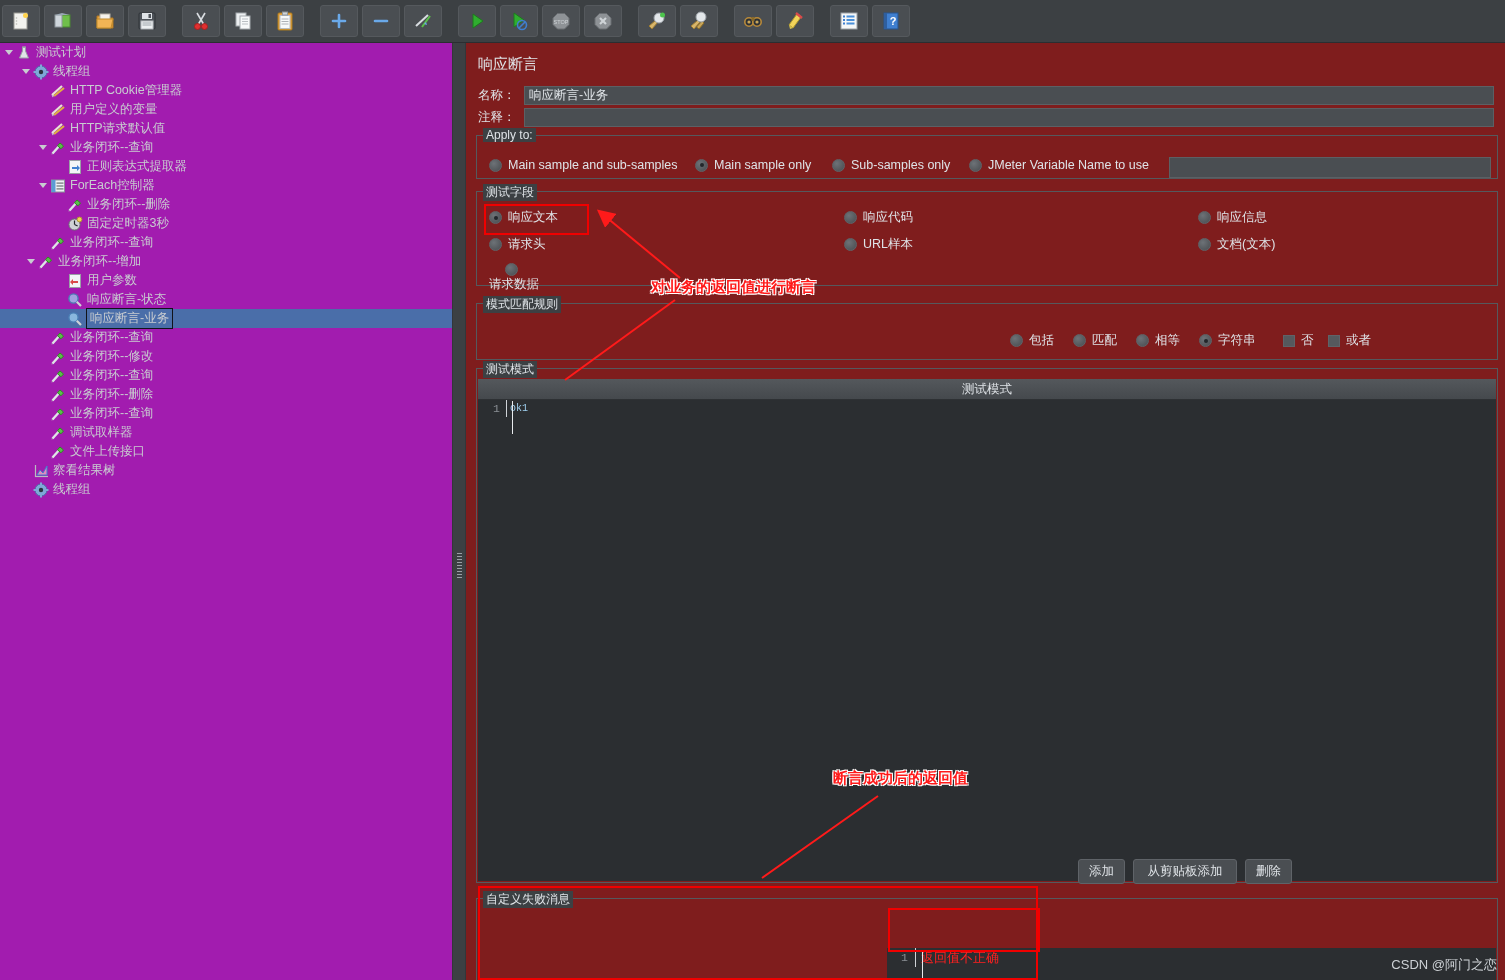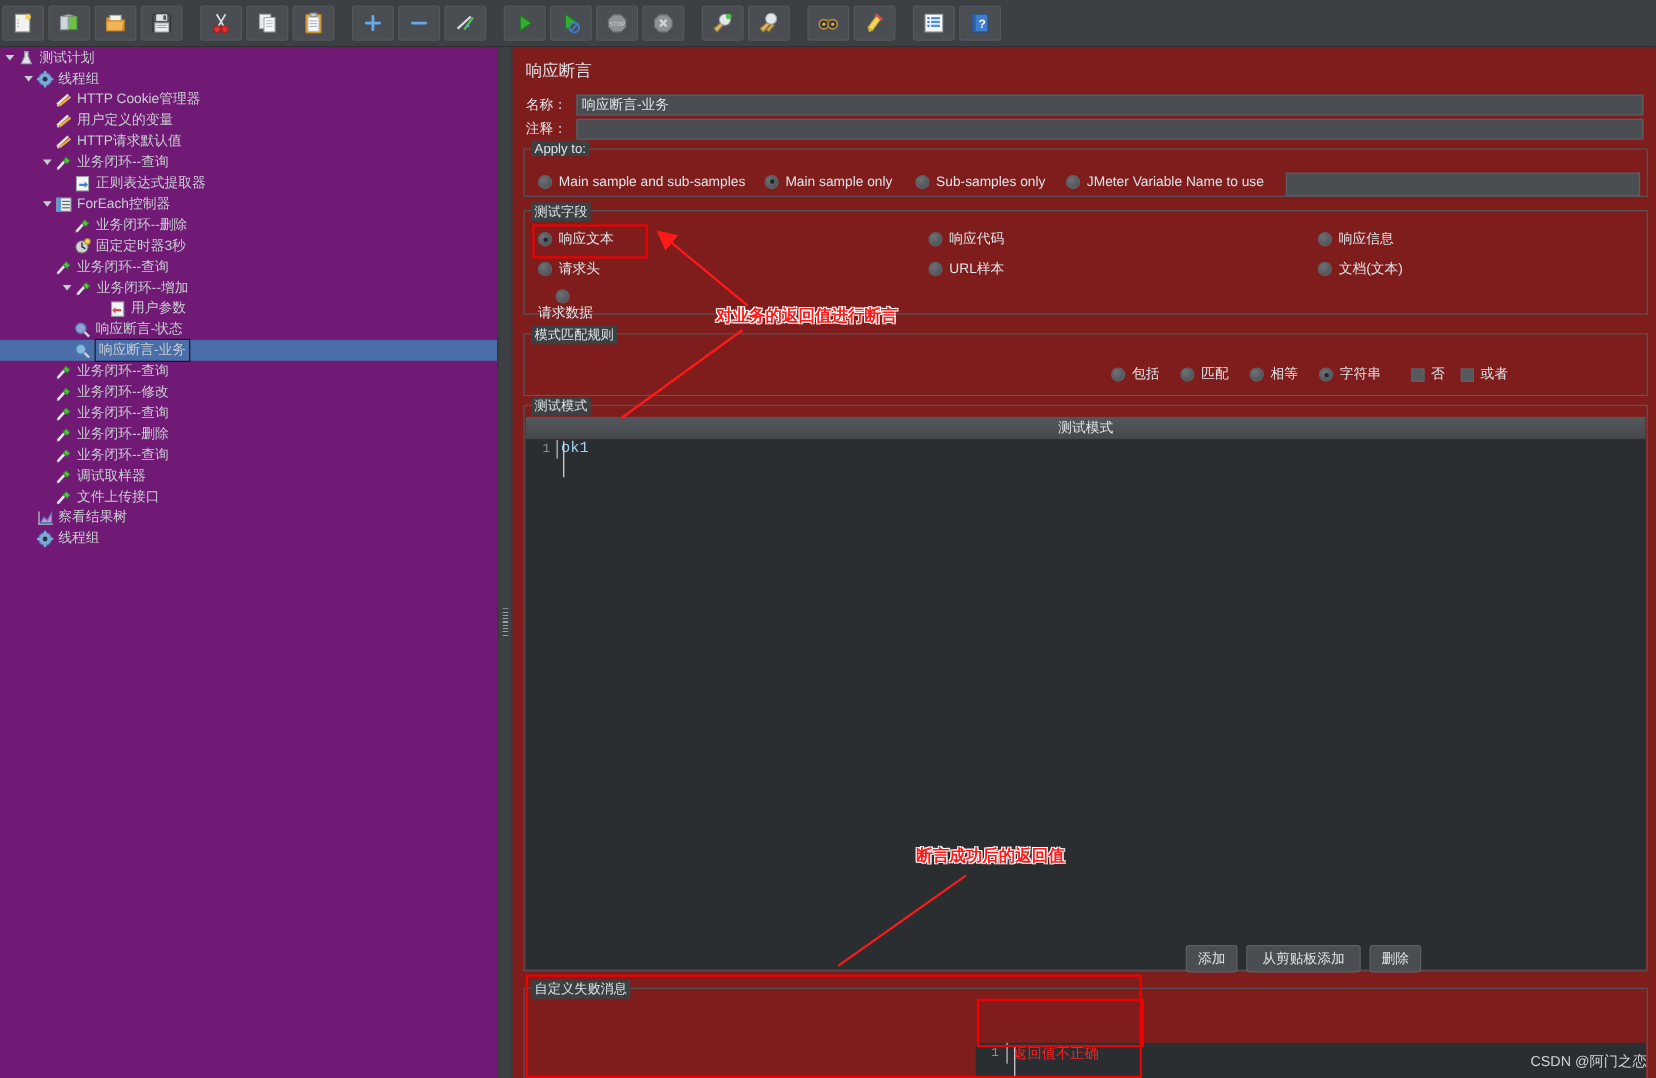--- a/index.html
+++ b/index.html
@@ -30,21 +30,21 @@
     display: flex; align-items: center; justify-content: center;
     cursor: pointer;
     position: relative;
   }
   .tb-gap { width: 12px; height: 1px; }
   .tb-btn svg { display: block; }
 
   
   #tree-panel {
     position: absolute; left: 0; top: 43px; width: 452px; height: 937px;
-    background: #701a75;
+    background: #a21caf;
     overflow: hidden;
   }
   #splitter {
     position: absolute; left: 452px; top: 43px; width: 14px; height: 937px;
     background: #3c4043;
     border-left: 1px solid #33363a;
     border-right: 1px solid #33363a;
     cursor: col-resize;
   }
   #splitter .grip {
@@ -183,21 +183,21 @@
     height: 17px;
   }
   .tbl-gutter {
     width: 28px; text-align: right; padding-right: 6px;
     color: #8a8f94; font-size: 11.5px;
     font-family: "Liberation Mono", "DejaVu Sans Mono", monospace;
     line-height: 17px;
   }
   .tbl-cell {
     color: #9fd0f0;
-    font-size: 14px;
+    font-size: 10px;
     line-height: 17px;
     font-family: "Liberation Mono", "DejaVu Sans Mono", monospace;
     border-left: 1px solid #cfd3d7;
     padding-left: 3px;
   }
   .caret {
     position: absolute;
     width: 1px; background: #e8ebee;
   }
 
@@ -570,34 +570,34 @@
         <span class="toggle"></span>
         <span class="ticon">
           <svg width="16" height="16" viewBox="0 0 16 16">
             <line x1="2.5" y1="13.5" x2="11" y2="4" stroke="#dfe3e7" stroke-width="2.4"></line>
             <path d="M10 3 l3.5 3 l-2.5 2.8 l-3.5 -3 z" fill="#5bbf4a" stroke="#2f8a22"></path>
             <path d="M1.5 14.5 l1.6 -0.5 l-1 -1.4 z" fill="#b9bdc1"></path>
           </svg>
         </span>
         <span class="tlabel">业务闭环--查询</span>
       </div>
-      <div class="tree-row" style="padding-left: 54px;">
+      <div class="tree-row" style="padding-left: 24px;">
         <span class="toggle">
           <span class="tri open"></span>
         </span>
         <span class="ticon">
           <svg width="16" height="16" viewBox="0 0 16 16">
             <line x1="2.5" y1="13.5" x2="11" y2="4" stroke="#dfe3e7" stroke-width="2.4"></line>
             <path d="M10 3 l3.5 3 l-2.5 2.8 l-3.5 -3 z" fill="#5bbf4a" stroke="#2f8a22"></path>
             <path d="M1.5 14.5 l1.6 -0.5 l-1 -1.4 z" fill="#b9bdc1"></path>
           </svg>
         </span>
         <span class="tlabel">业务闭环--增加</span>
       </div>
-      <div class="tree-row" style="padding-left: 85px;">
+      <div class="tree-row" style="padding-left: 53px;">
         <span class="toggle"></span>
         <span class="ticon">
           <svg width="16" height="16" viewBox="0 0 16 16">
             <rect x="2.5" y="1.5" width="11" height="13" fill="#f2f5f7" stroke="#9aa0a6"></rect>
             <path d="M11 8 h-5 v-2 l-3 3 l3 3 v-2 h5 z" fill="#d94a4a"></path>
           </svg>
         </span>
         <span class="tlabel">用户参数</span>
       </div>
       <div class="tree-row" style="padding-left: 53px;">

